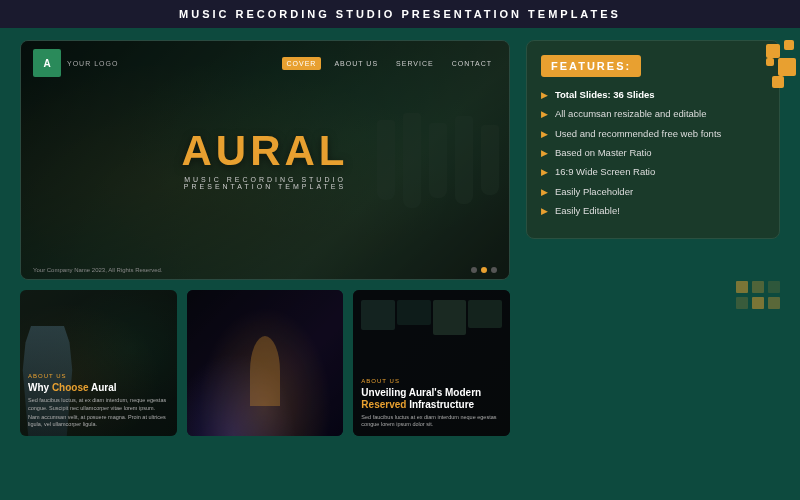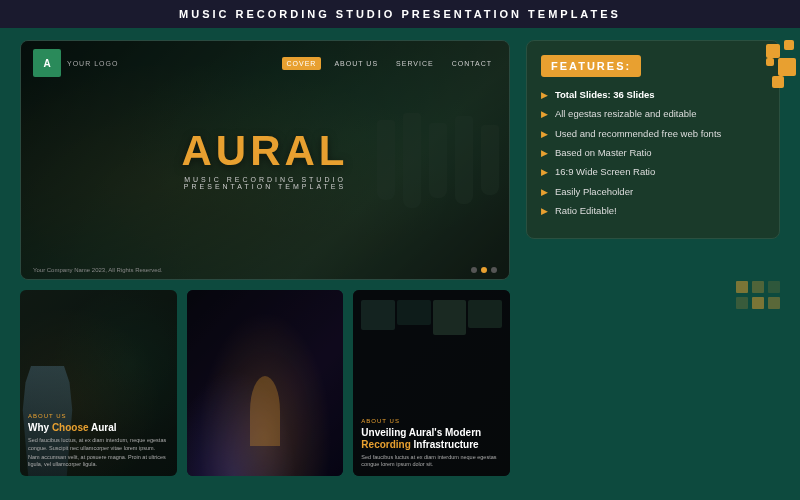--- a/index.html
+++ b/index.html
@@ -199,21 +199,21 @@
     }
 
     .slide-dot.active {
       background: #e8a030;
     }
 
     
     .preview-cards {
       display: flex;
       gap: 10px;
-      height: 186px;
+      height: 146px;
     }
 
     .preview-card {
       flex: 1;
       border-radius: 6px;
       overflow: hidden;
       position: relative;
     }
 
     .card-bg-1 {
@@ -436,60 +436,60 @@
         <div class="card-overlay"></div>
 
         <div style="position:absolute;top:10px;left:0;right:0;display:flex;gap:2px;padding:0 8px;opacity:0.4;">
           <div style="flex:1;height:30px;background:#2a4a40;border-radius:2px;"></div>
           <div style="flex:1;height:25px;background:#1a3a30;border-radius:2px;"></div>
           <div style="flex:1;height:35px;background:#3a5a45;border-radius:2px;"></div>
           <div style="flex:1;height:28px;background:#2a4a38;border-radius:2px;"></div>
         </div>
         <div class="card-content">
           <div class="card-tag">ABOUT US</div>
-          <div class="card-title">Unveiling Aural's Modern <span class="highlight">Recording</span> Infrastructure</div>
+          <div class="card-title">Unveiling Aural's Modern <span class="highlight">Reserved</span> Infrastructure</div>
           <div class="card-text">Sed faucibus luctus at ex diam interdum neque egestas congue lorem ipsum dolor sit.</div>
         </div>
       </div>
 
     </div>
   </div>
 
   <div class="right-side">
 
     <div class="features-box">
       <div class="features-header">FEATURES:</div>
 
       <div class="feature-item">
         <span class="feature-arrow">▶</span>
         <span class="feature-text"><strong>Total Slides: 36 Slides</strong></span>
       </div>
       <div class="feature-item">
         <span class="feature-arrow">▶</span>
-        <span class="feature-text">All egestas resizable and editable</span>
+        <span class="feature-text">All accumsan resizable and editable</span>
       </div>
       <div class="feature-item">
         <span class="feature-arrow">▶</span>
         <span class="feature-text">Used and recommended free web fonts</span>
       </div>
       <div class="feature-item">
         <span class="feature-arrow">▶</span>
         <span class="feature-text">Based on Master Ratio</span>
       </div>
       <div class="feature-item">
         <span class="feature-arrow">▶</span>
         <span class="feature-text">16:9 Wide Screen Ratio</span>
       </div>
       <div class="feature-item">
         <span class="feature-arrow">▶</span>
         <span class="feature-text">Easily Placeholder</span>
       </div>
       <div class="feature-item">
         <span class="feature-arrow">▶</span>
-        <span class="feature-text">Ratio Editable!</span>
+        <span class="feature-text">Easily Editable!</span>
       </div>
     </div>
 
     <div style="position:relative;height:60px;">
       <div style="position:absolute;bottom:0;right:0;display:grid;grid-template-columns:repeat(3,1fr);gap:4px;opacity:0.5;">
         <div style="width:12px;height:12px;background:#e8a030;border-radius:1px;"></div>
         <div style="width:12px;height:12px;background:#e8a030;border-radius:1px;opacity:0.6;"></div>
         <div style="width:12px;height:12px;background:#e8a030;border-radius:1px;opacity:0.3;"></div>
         <div style="width:12px;height:12px;background:#e8a030;border-radius:1px;opacity:0.4;"></div>
         <div style="width:12px;height:12px;background:#e8a030;border-radius:1px;"></div>

